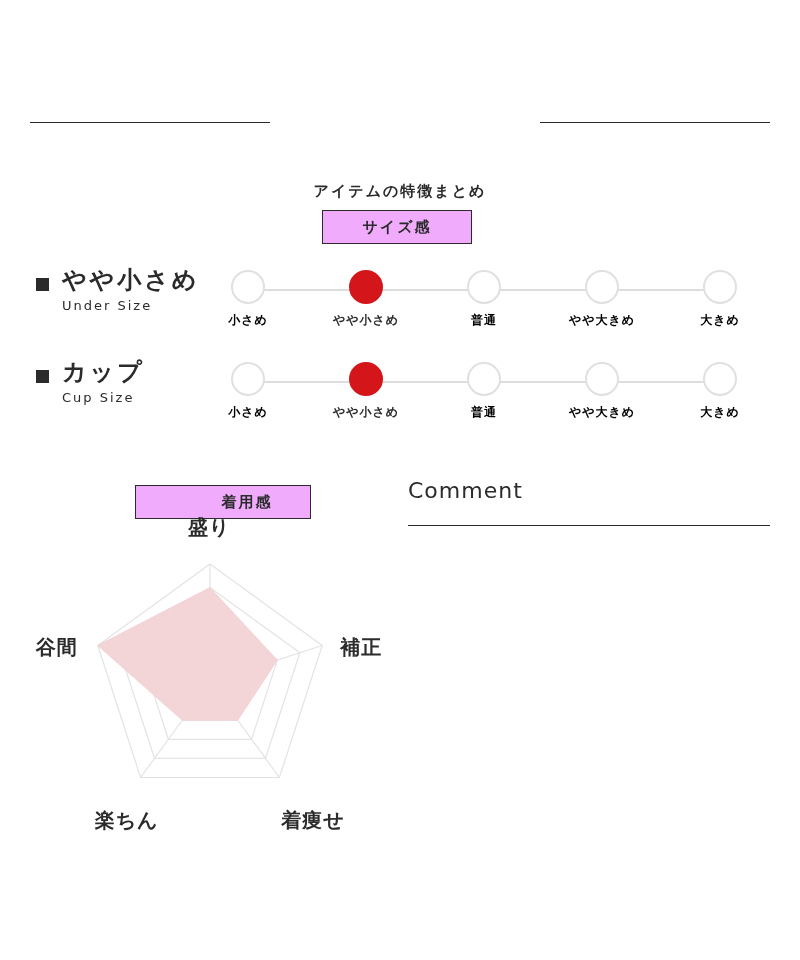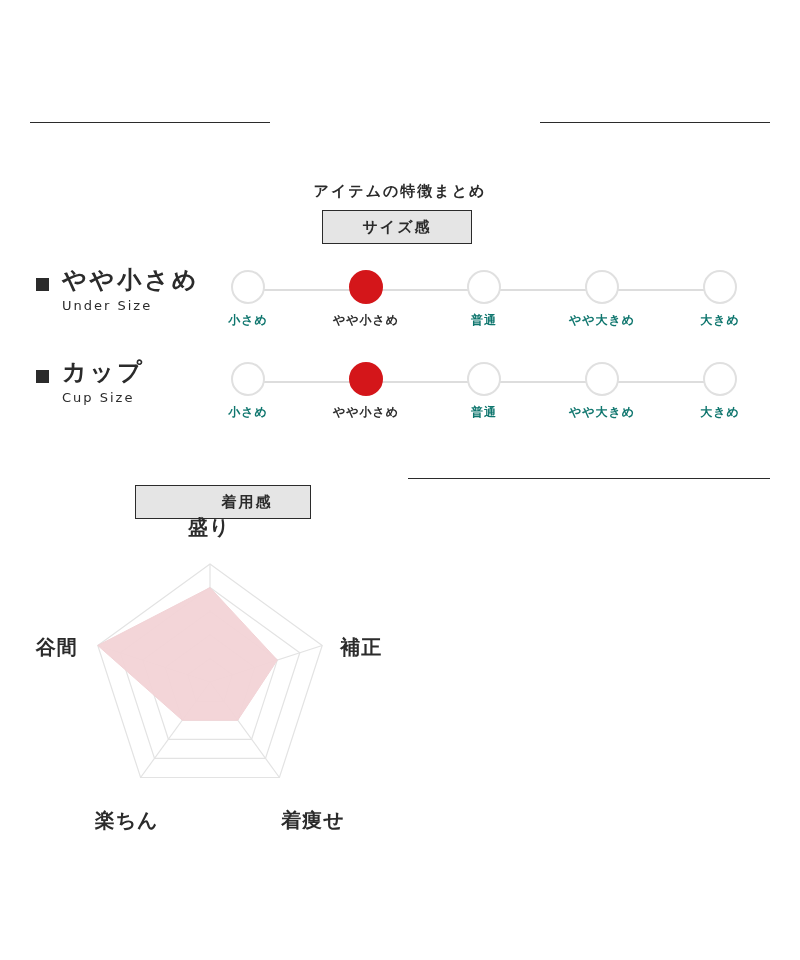--- a/index.html
+++ b/index.html
@@ -56,21 +56,21 @@
     letter-spacing: 2px;
     font-weight: bold;
     color: #2b2b2b;
     margin-top: 40px;
   }
 
   
   .label-box {
     position: absolute;
     border: 1px solid #2b2b2b;
-    background: #e5e5e5;
+    background: #f0abfc;
     font-size: 15px;
     letter-spacing: 2px;
     font-weight: bold;
     color: #2b2b2b;
     text-align: center;
     line-height: 32px;
     height: 32px;
   }
   #size-feel-box { top: 210px; left: 322px; width: 148px; }
   #wear-feel-box { top: 485px; left: 135px; width: 126px; padding-left: 48px; }
@@ -152,21 +152,21 @@
   }
   .tick-label {
     position: absolute;
     top: 42px;
     left: -30px;
     width: 100px;
     text-align: center;
     font-size: 12px;
     font-weight: bold;
     letter-spacing: 1px;
-    color: #0f766e;
+    color: #000000;
   }
   .tick-label.active { color: #2b2b2b; }
 
   
   #radar-wrap {
     position: absolute;
     top: 530px;
     left: 20px;
     width: 380px;
     height: 330px;
@@ -298,14 +298,15 @@
       <polygon points="190.0,57.6 257.3,130.1 217.7,190.2 162.3,190.2 77.8,115.5" fill="#f2d3d6" fill-opacity="0.95" stroke="#f2d3d6" stroke-width="1"></polygon>
     </svg>
   <div class="radar-axis-label" id="lab-0" style="left: 168px; top: -16px;">盛り</div>
   <div class="radar-axis-label" id="lab-1" style="left: 320.225px; top: 103.536px;">補正</div>
   <div class="radar-axis-label" id="lab-2" style="left: 261.359px; top: 277.464px;">着痩せ</div>
   <div class="radar-axis-label" id="lab-3" style="left: 74.6413px; top: 277.464px;">楽ちん</div>
   <div class="radar-axis-label" id="lab-4" style="left: 15.7753px; top: 103.536px;">谷間</div>
 </div>
 
 <div id="comment-block">
+  <div class="comment-title">Comment</div>
   <div class="comment-rule"></div>
 </div>
 
 </body></html>

